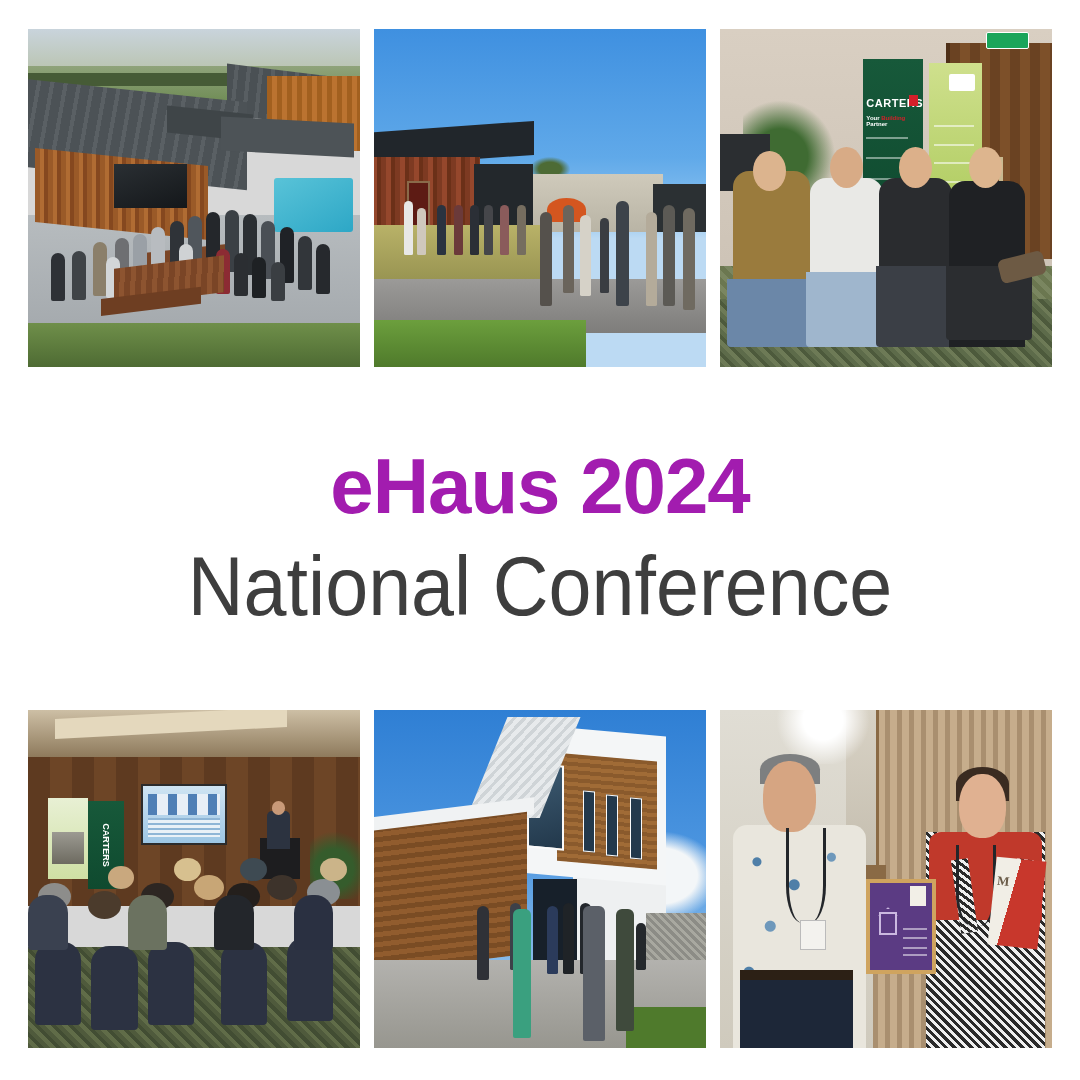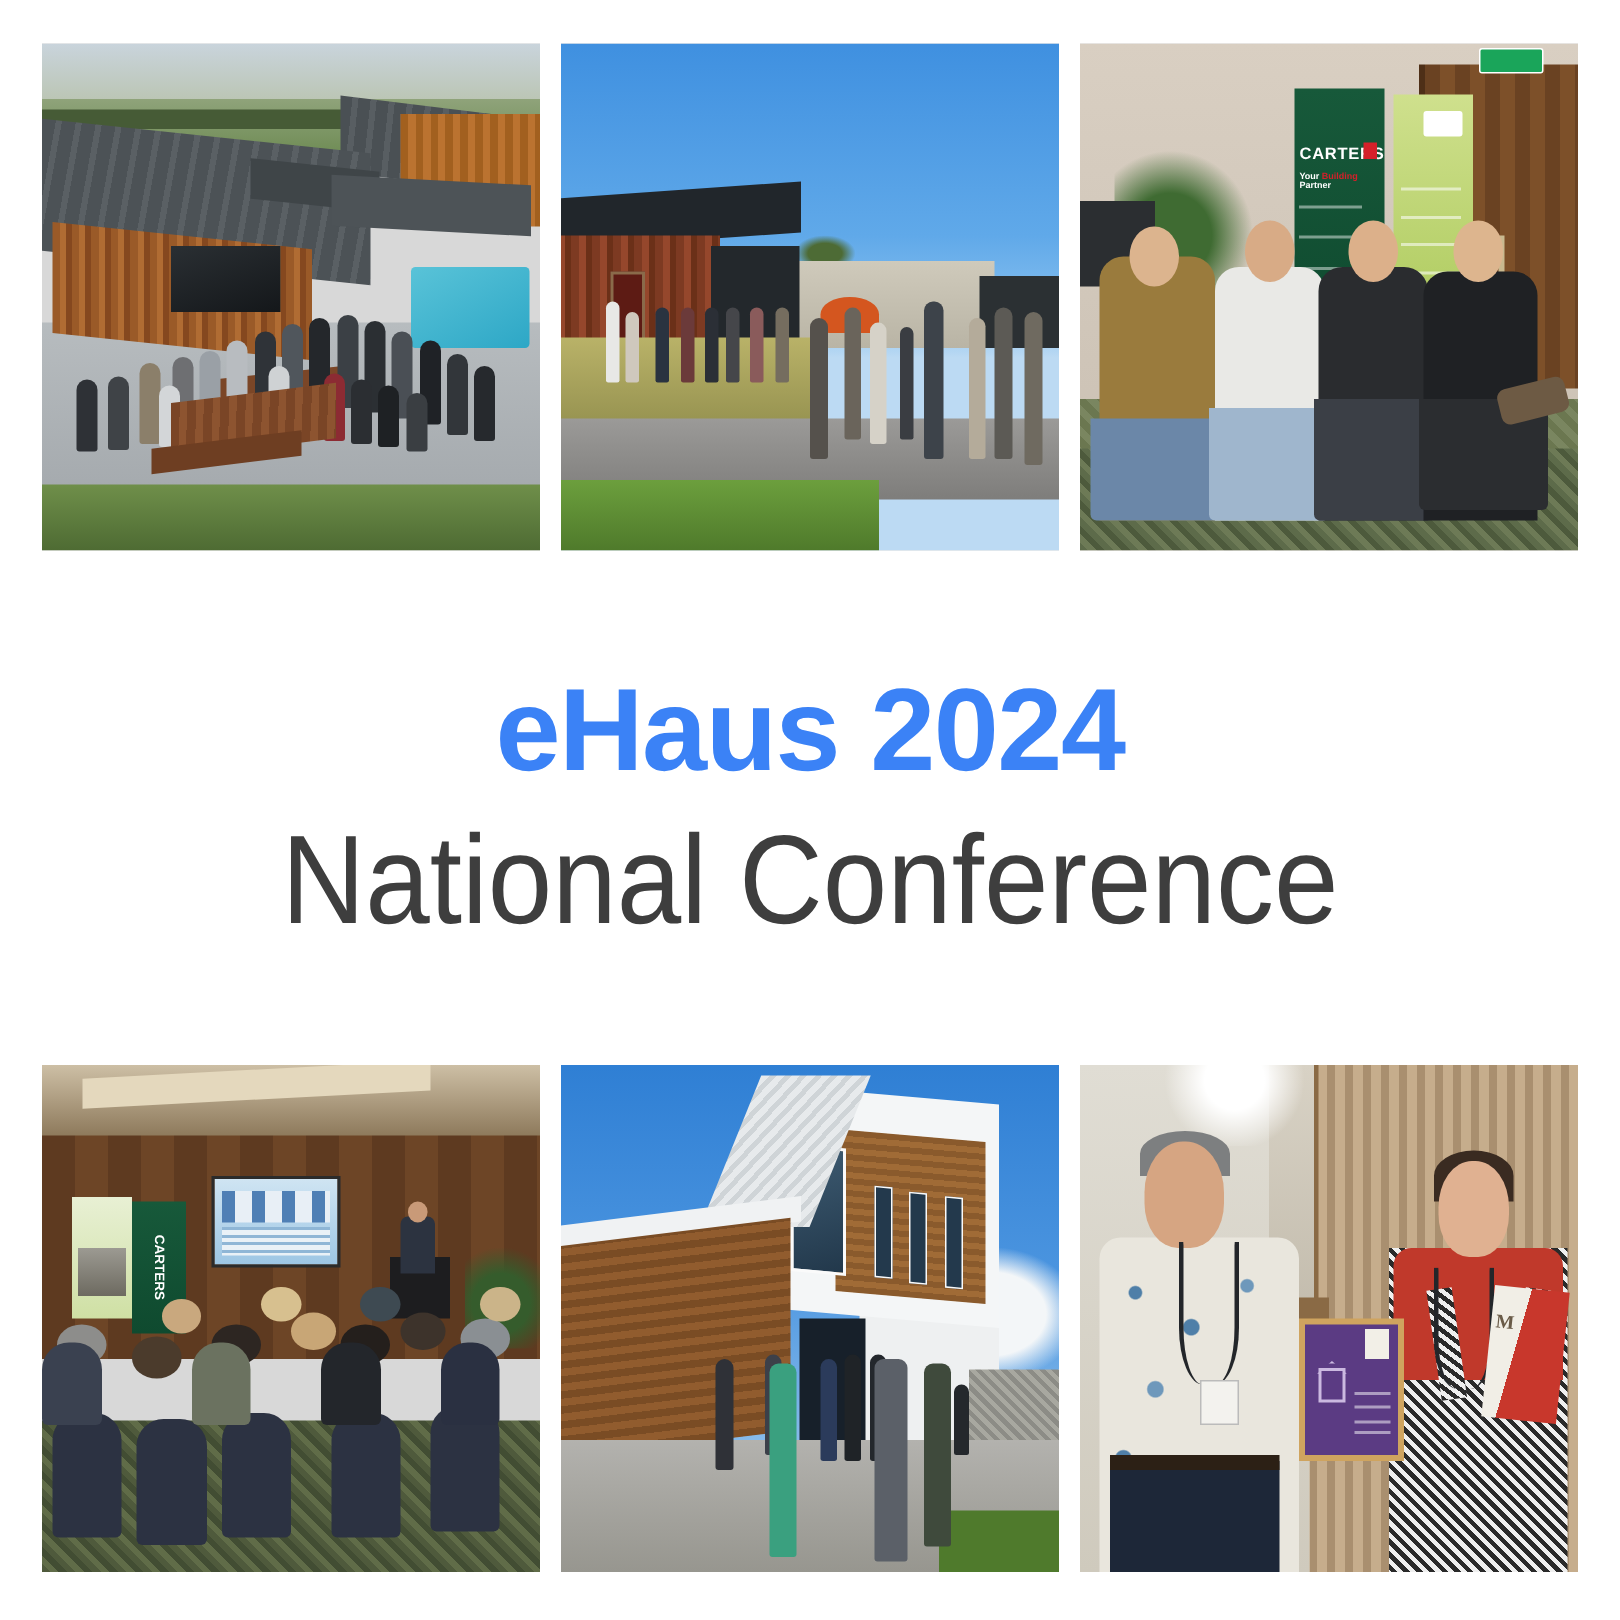--- a/index.html
+++ b/index.html
@@ -239,21 +239,21 @@
   .p6 .frame .ln  { position:absolute; right:8%; width:38%; height:2px; background:rgba(255,255,255,.5); }
   .p6 .box   { position:absolute; right:3%; top:44%; width:15%; height:26%;
                background:linear-gradient(100deg,#f1eee6 0 38%,#c8372c 38% 100%); transform:rotate(6deg); }
   .p6 .box .m { position:absolute; left:6%; top:18%; color:#6a5b48; font-size:13px; font-weight:700; font-family:"Liberation Serif",serif; }
 
   
   .headline { position:absolute; left:0; top:438px; width:1080px; text-align:center; }
   .title {
     font-family:"Liberation Sans", sans-serif;
     font-weight:700; font-size:78px; letter-spacing:-1px;
-    color:#3b82f6; line-height:96px;
+    color:#a21caf; line-height:96px;
   }
   .subtitle {
     font-family:"Liberation Sans", sans-serif;
     font-weight:300; font-size:84px; letter-spacing:0px;
     color:#3e3e3e; line-height:104px;
     transform:scaleX(.92); transform-origin:center;
   }
 </style>
 </head>
 <body>

